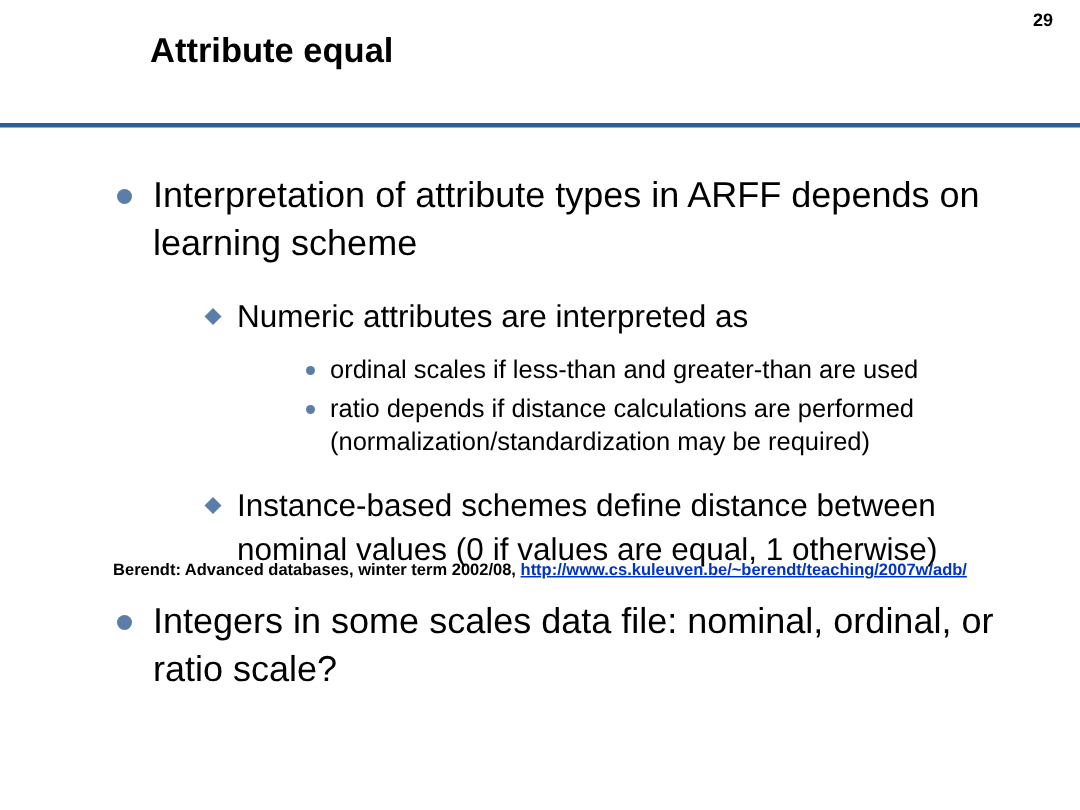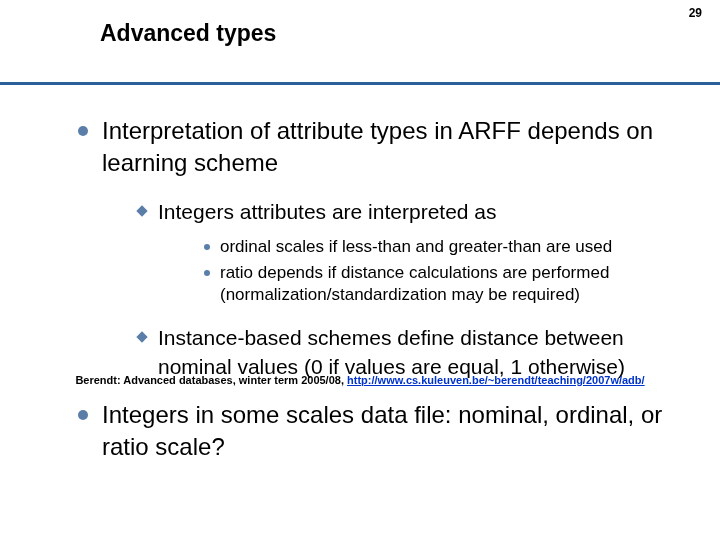--- a/index.html
+++ b/index.html
@@ -111,34 +111,34 @@
   }
   .gap-before { margin-top: 18px; }
 </style>
 </head>
 <body>
 
 <div class="slide">
 
   <div class="header">
     <div class="page-num">29</div>
-    <div class="title">Advanced types</div>
+    <div class="title">Attribute equal</div>
   </div>
   <div class="rule"></div>
 
   <div class="content">
 
     <div class="l1">
       <div class="bullet"></div>
       <div class="txt">Interpretation of attribute types in ARFF depends on learning scheme</div>
     </div>
 
     <div class="l2">
       <div class="bullet"></div>
-      <div class="txt">Integers attributes are interpreted as</div>
+      <div class="txt">Numeric attributes are interpreted as</div>
     </div>
 
     <div class="l3">
       <div class="bullet"></div>
       <div class="txt">ordinal scales if less-than and greater-than are used</div>
     </div>
 
     <div class="l3">
       <div class="bullet"></div>
       <div class="txt">ratio depends if distance calculations are performed (normalization/standardization may be required)</div>
@@ -150,16 +150,16 @@
     </div>
 
     <div class="l1 gap-before">
       <div class="bullet"></div>
       <div class="txt">Integers in some scales data file: nominal, ordinal, or ratio scale?</div>
     </div>
 
   </div>
 
   <div class="footer">
-    <span>Berendt: Advanced databases, winter term 2005/08, </span><a href="#">http://www.cs.kuleuven.be/~berendt/teaching/2007w/adb/</a>
+    <span>Berendt: Advanced databases, winter term 2002/08, </span><a href="#">http://www.cs.kuleuven.be/~berendt/teaching/2007w/adb/</a>
   </div>
 
 </div>
 
 </body></html>

